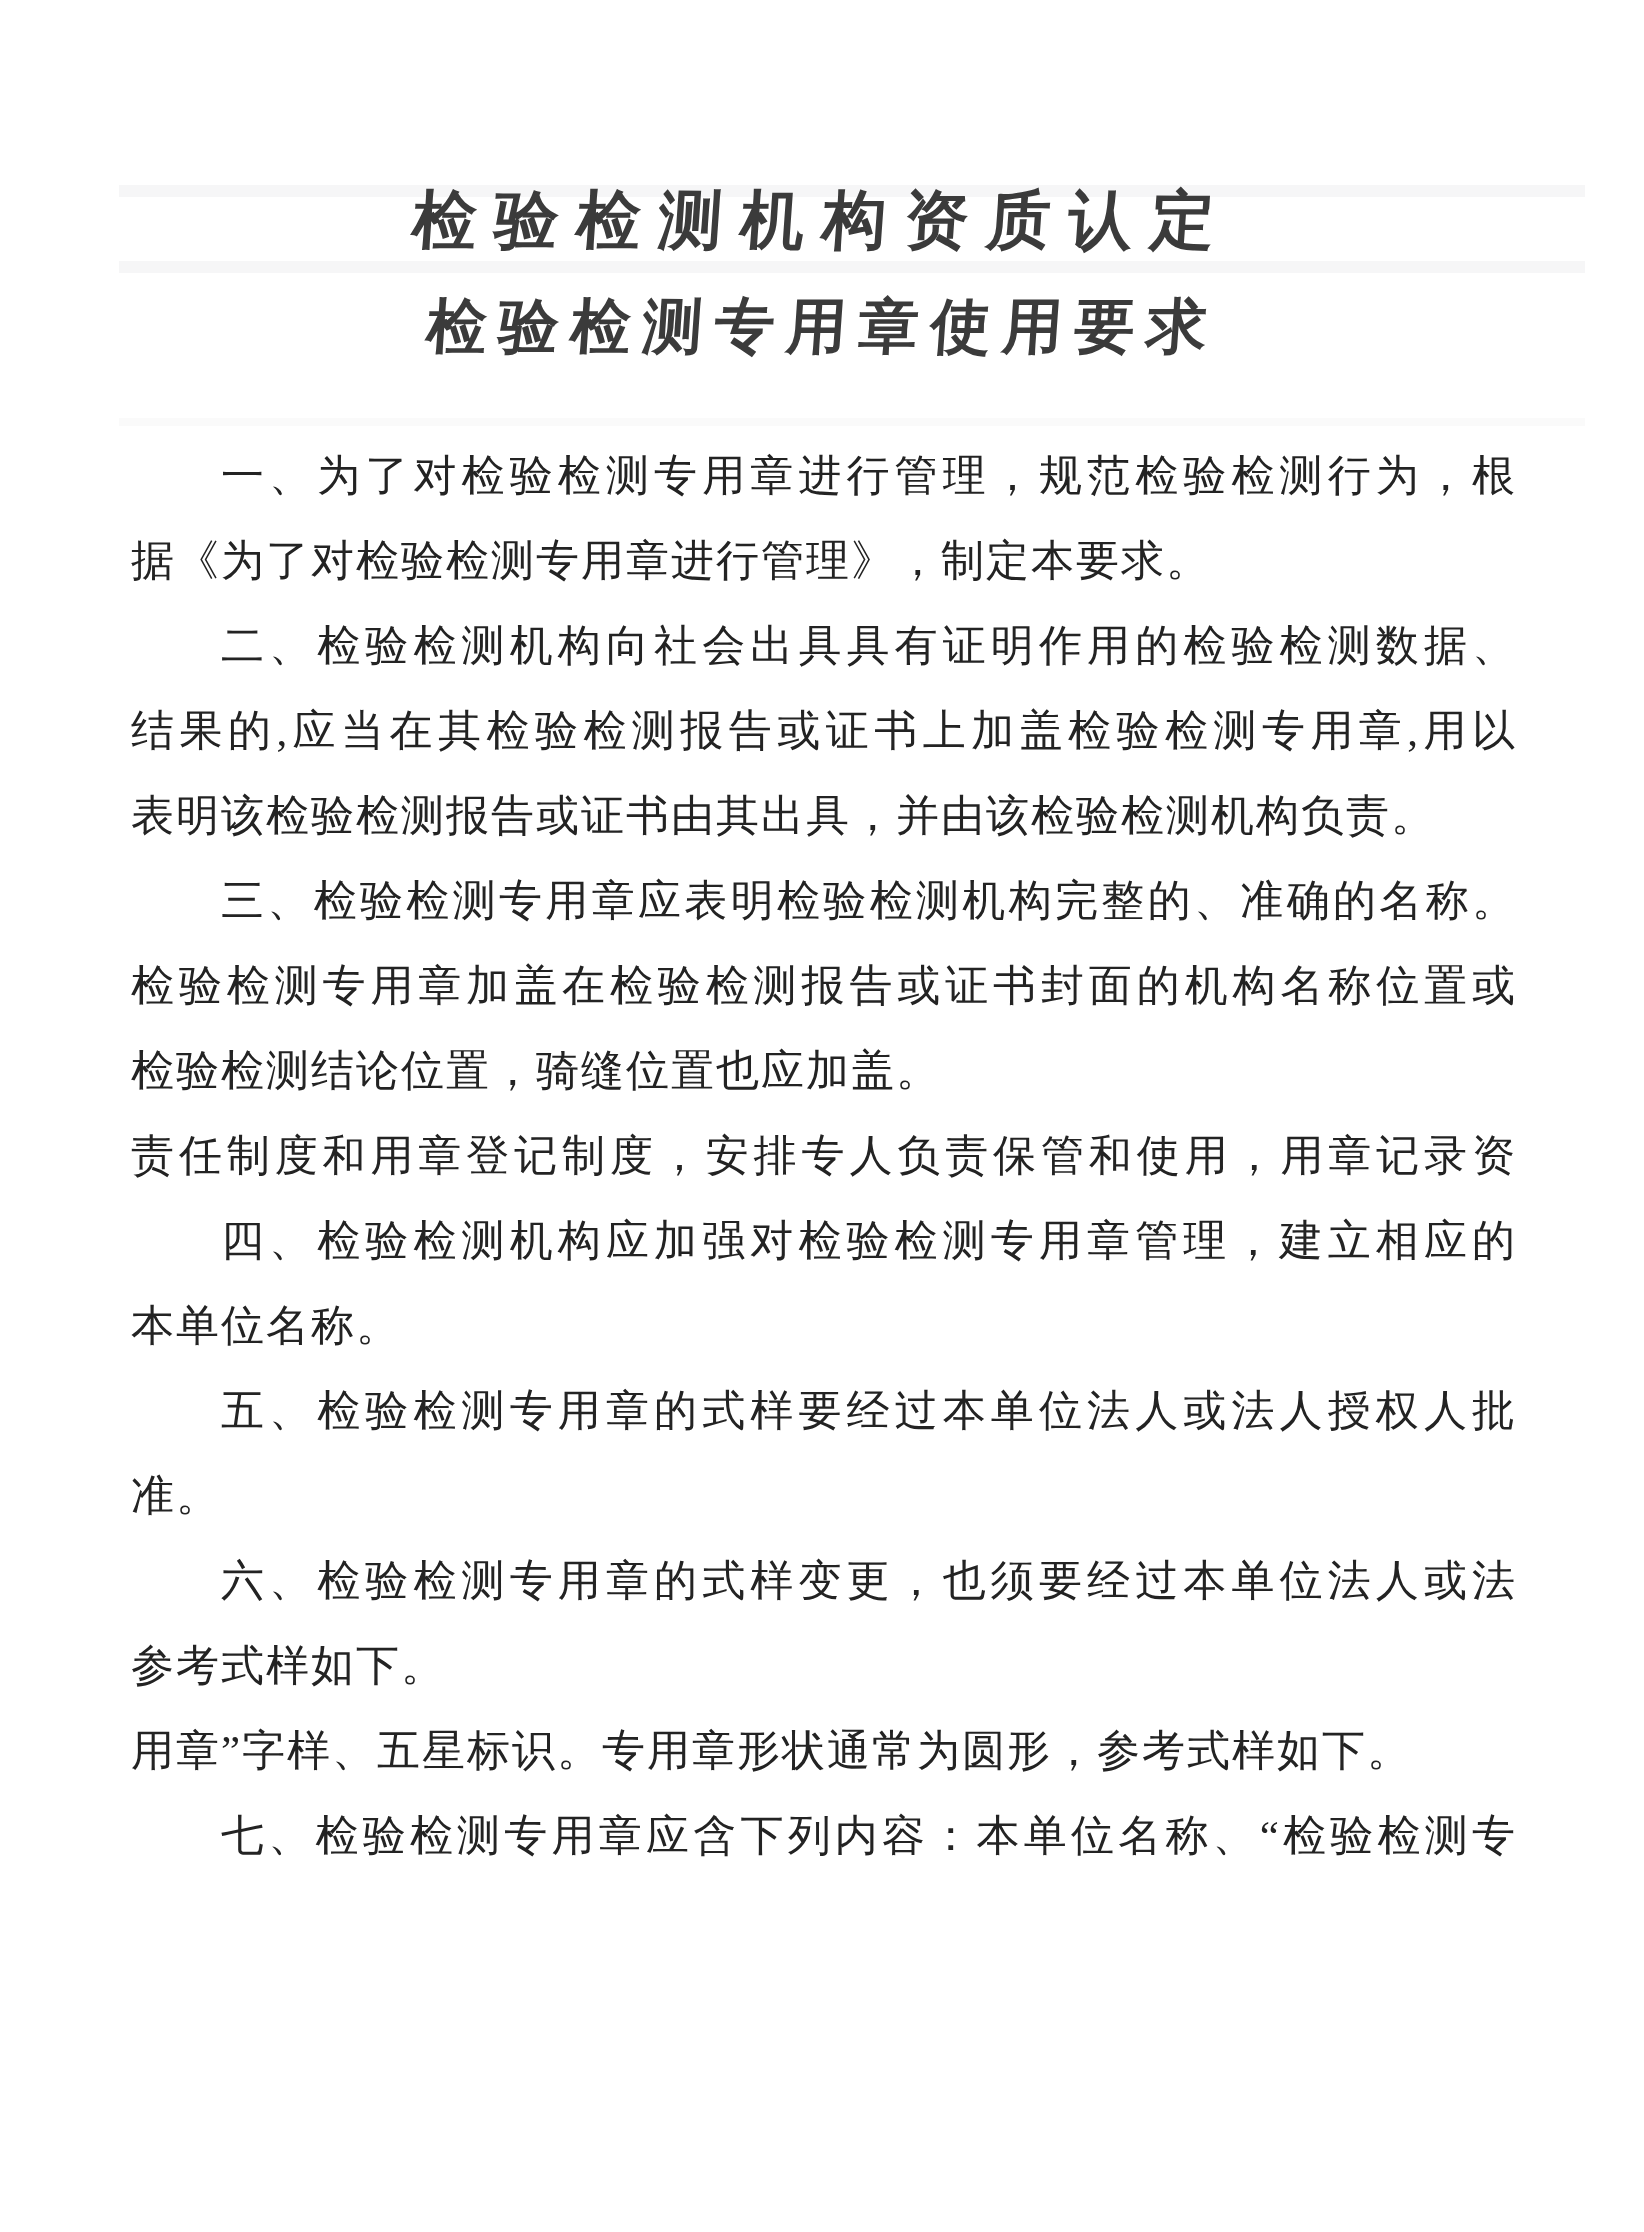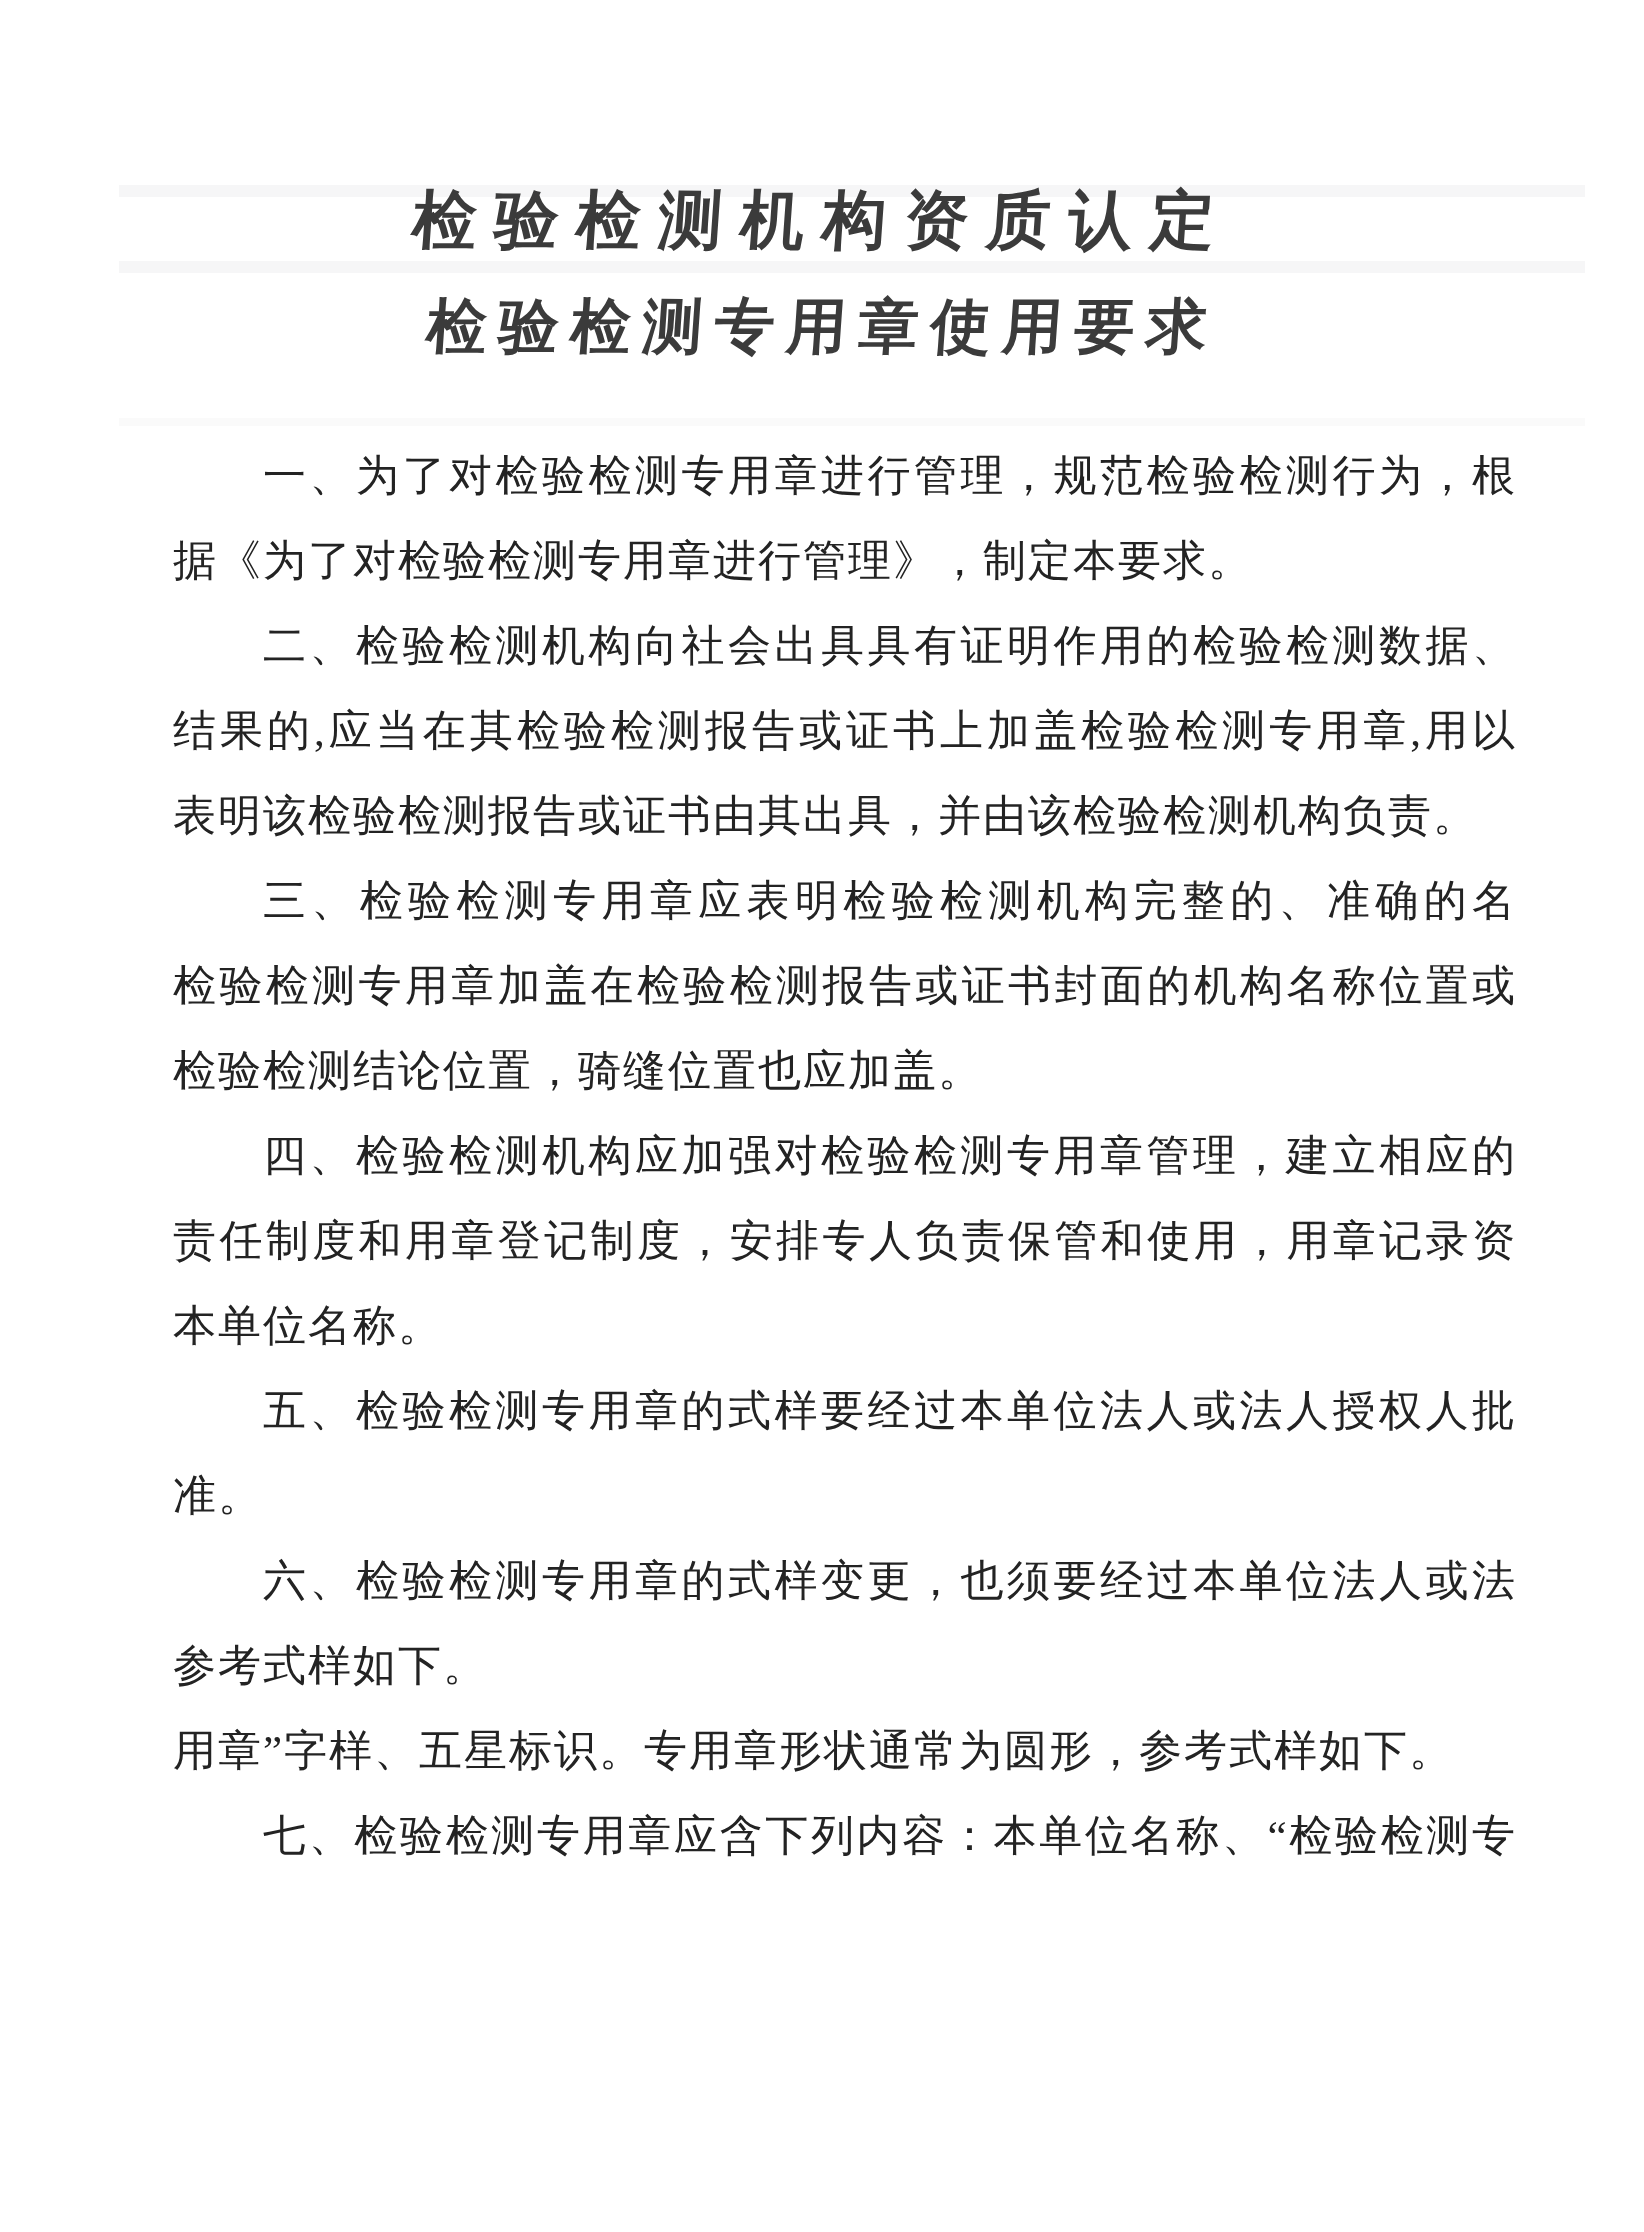--- a/index.html
+++ b/index.html
@@ -55,21 +55,20 @@
     width: 1386px;
     color: #232323;
     font-size: 43px;
     letter-spacing: 2px;
     line-height: 85px;
   }
   .para { margin: 0; }
   .line {
     height: 85px;
     overflow: hidden;
-    margin-left: 42px;
   }
   
   .jline {
     text-align: justify;
     text-align-last: justify;
   }
   .first { text-indent: 90px; }
 </style>
 </head>
 <body>
@@ -94,22 +93,22 @@
         <div class="line first jline">二、检验检测机构向社会出具具有证明作用的检验检测数据、</div>
         <div class="line jline">结果的,应当在其检验检测报告或证书上加盖检验检测专用章,用以</div>
         <div class="line">表明该检验检测报告或证书由其出具，并由该检验检测机构负责。</div>
       </div>
       <div class="para">
         <div class="line first jline">三、检验检测专用章应表明检验检测机构完整的、准确的名称。</div>
         <div class="line jline">检验检测专用章加盖在检验检测报告或证书封面的机构名称位置或</div>
         <div class="line">检验检测结论位置，骑缝位置也应加盖。</div>
       </div>
       <div class="para">
+        <div class="line jline">责任制度和用章登记制度，安排专人负责保管和使用，用章记录资</div>
         <div class="line first jline">四、检验检测机构应加强对检验检测专用章管理，建立相应的</div>
-        <div class="line jline">责任制度和用章登记制度，安排专人负责保管和使用，用章记录资</div>
         <div class="line">本单位名称。</div>
       </div>
       <div class="para">
         <div class="line first jline">五、检验检测专用章的式样要经过本单位法人或法人授权人批</div>
         <div class="line">准。</div>
       </div>
       <div class="para">
         <div class="line first jline">六、检验检测专用章的式样变更，也须要经过本单位法人或法</div>
         <div class="line">参考式样如下。</div>
       </div>

